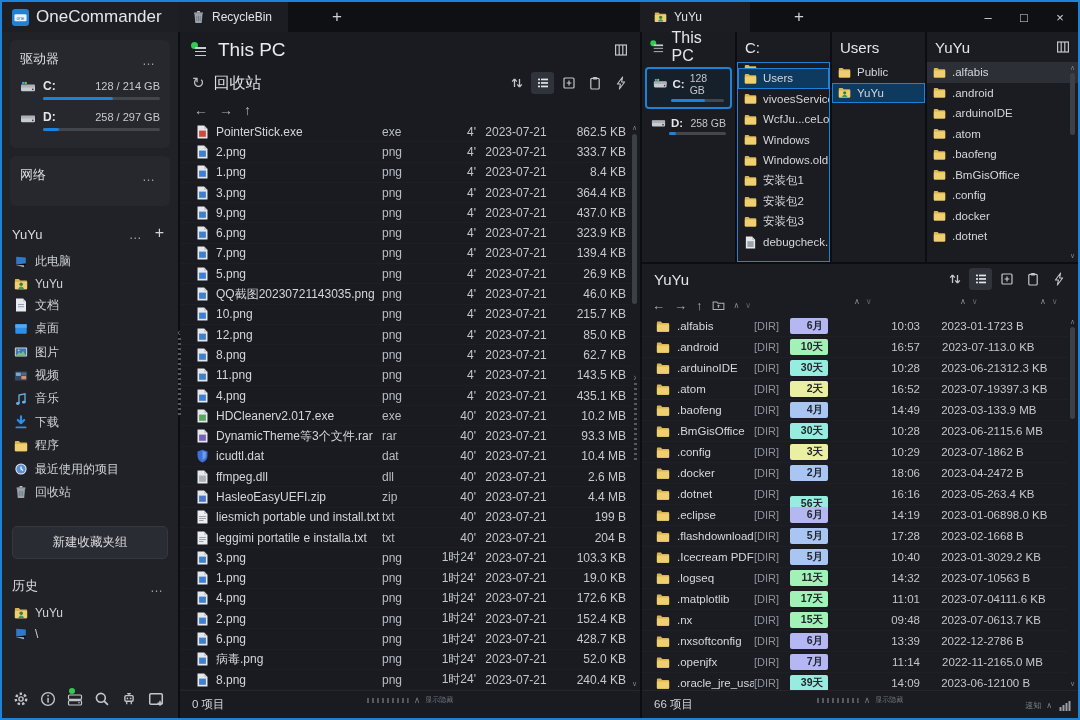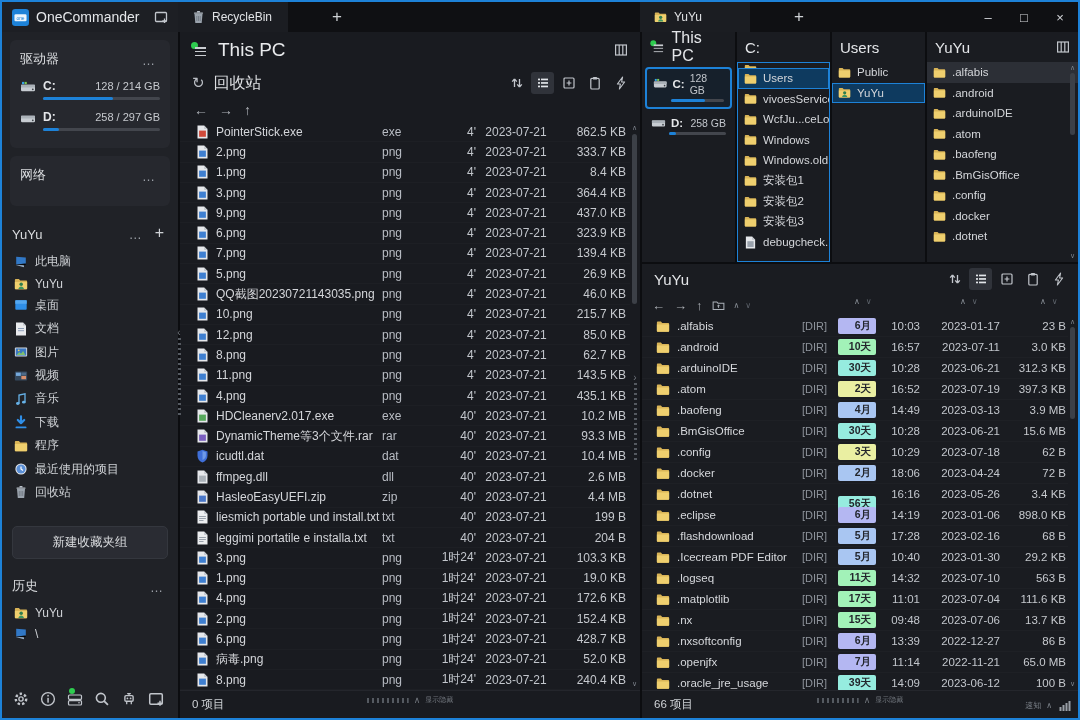--- a/index.html
+++ b/index.html
@@ -3,21 +3,21 @@
 <meta charset="utf-8">
 <style>
   * { margin:0; padding:0; box-sizing:border-box; }
   html,body { width:1080px; height:720px; background:#0c0d10; font-family:"Liberation Sans",sans-serif; overflow:hidden; }
   .window { position:absolute; inset:0; border:2px solid #1d82d8; background:#131519; display:flex; flex-direction:column; }
 
   
   .titlebar { height:30px; display:flex; flex:none; background:#0f1013; color:#d9dbde; font-size:12px; }
   .tb-left { width:176px; flex:none; background:#1d1f24; display:flex; align-items:center; padding:0 10px; gap:7px; }
   .tb-left .logo { width:17px; height:17px; flex:none; }
-  .tb-left .appname { flex:1; font-size:14px; color:#e4e6e9; white-space:nowrap; }
+  .tb-left .appname { flex:1; font-size:17px; color:#e4e6e9; white-space:nowrap; }
   .tb-mid { width:462px; flex:none; display:flex; align-items:stretch; }
   .tb-right { flex:1; display:flex; align-items:stretch; }
   .tab { display:flex; align-items:center; gap:7px; padding:0 14px; background:#1b1d22; color:#dfe1e4; min-width:110px; }
   .tab .ticon { width:13px; height:14px; display:inline-flex; }
   .tab-add { width:46px; display:flex; align-items:center; justify-content:center; font-size:17px; color:#cfd2d6; margin-left:26px; }
   .win-controls { margin-left:auto; display:flex; align-items:stretch; }
   .win-btn { width:36px; display:flex; align-items:center; justify-content:center; font-size:13px; color:#d4d6da; }
   .icon-btn { display:inline-flex; align-items:center; justify-content:center; }
   .icon16 { width:16px; height:16px; } .icon14 { width:14px; height:14px; } .icon13 { width:13px; height:13px; }
 
@@ -100,23 +100,23 @@
   .brow-title { font-size:15px; color:#e4e6e9; flex:1; }
   .brow-nav { height:22px; flex:none; position:relative; color:#aeb2b8; font-size:13px; }
   .brow-nav .nav-left { position:absolute; left:10px; top:0; display:flex; align-items:center; gap:9px; height:22px; }
   .sort-carets { position:absolute; top:3px; display:flex; gap:6px; font-size:8px; color:#8a9098; }
   .rlist { flex:1; min-height:0; overflow:hidden; position:relative; padding-right:10px; }
   .rrow { height:21px; display:flex; align-items:center; padding:0 2px 0 14px; font-size:11.5px; border-bottom:1px solid rgba(255,255,255,0.02); }
   .rrow .fic { width:14px; height:13px; flex:none; margin-right:7px; display:inline-flex; }
   .rrow .rname { flex:1; color:#d6d8dc; white-space:nowrap; overflow:hidden; }
   .rrow .rdir { width:36px; color:#8f949c; font-size:11px; }
   .rrow .rbadge { width:38px; flex:none; border-radius:2px; font-size:10.5px; color:#23262c; text-align:right; padding:1px 5px 1px 2px; font-weight:bold; }
-  .rrow .rtime { width:44px; text-align:right; color:#c2c6cc; }
+  .rrow .rtime { width:44px; text-align:right; color:#c2c6cc;margin-left:48px; }
   .rrow .rdate { width:80px; text-align:right; color:#c2c6cc; }
-  .rrow .rsize { width:66px; text-align:right; color:#c6c9ce; }
+  .rrow .rsize { width:66px; color:#c6c9ce; }
   .quick-corner { position:absolute; right:26px; top:9px; display:flex; align-items:center; gap:5px; font-size:8px; color:#7c828a; }
   .chart-corner { position:absolute; right:6px; top:7px; width:14px; height:14px; }
 
   
   .splitter { position:absolute; width:10px; height:90px; display:flex; flex-direction:column; align-items:center; color:#6f747b; font-size:10px; z-index:5; }
   .splitter .dotline { flex:1; width:3px; background-image:repeating-linear-gradient(#555a61 0 2px, transparent 2px 5px); }
 </style>
 </head>
 <body>
 
@@ -239,34 +239,34 @@
             <div class="side-item">
               <span class="icon14"><svg viewBox="0 0 16 14" width="100%" height="100%">
                   <path d="M1 2.6c0-.7.5-1.2 1.2-1.2h3.4l1.5 1.6h6.7c.7 0 1.2.5 1.2 1.2v7.6c0 .7-.5 1.2-1.2 1.2H2.2c-.7 0-1.2-.5-1.2-1.2z" fill="#d9b457"></path>
                   <path d="M1 4.6h14v7.2c0 .7-.5 1.2-1.2 1.2H2.2c-.7 0-1.2-.5-1.2-1.2z" fill="#efcf6e"></path>
                   <circle cx="8.2" cy="7.4" r="2" fill="#2e7d4f"></circle>
                   <path d="M5 12.6c.3-1.8 1.7-2.8 3.2-2.8s2.9 1 3.2 2.8z" fill="#3c9663"></path>
                 </svg></span>
               <span>YuYu</span>
             </div>
             <div class="side-item">
-              <span class="icon14"><svg viewBox="0 0 16 14" width="100%" height="100%">
-                  <rect x="1.5" y="1.6" width="13" height="10.8" rx="1" fill="#2f8fe8"></rect>
-                  <rect x="1.5" y="1.6" width="13" height="4" fill="#55a8f0"></rect>
-                </svg></span>
-              <span>桌面</span>
-            </div>
-            <div class="side-item">
               <span class="icon14"><svg viewBox="0 0 12 14" width="100%" height="100%">
                   <path d="M1 .6h7l3 3v9.8H1z" fill="#e8eaed"></path>
                   <path d="M8 .6l3 3H8z" fill="#c2c6cc"></path>
                   <rect x="3" y="6" width="6" height="1" fill="#8fa0b8"></rect>
                   <rect x="3" y="8.2" width="6" height="1" fill="#8fa0b8"></rect>
                 </svg></span>
               <span>文档</span>
+            </div>
+            <div class="side-item">
+              <span class="icon14"><svg viewBox="0 0 16 14" width="100%" height="100%">
+                  <rect x="1.5" y="1.6" width="13" height="10.8" rx="1" fill="#2f8fe8"></rect>
+                  <rect x="1.5" y="1.6" width="13" height="4" fill="#55a8f0"></rect>
+                </svg></span>
+              <span>桌面</span>
             </div>
             <div class="side-item">
               <span class="icon14"><svg viewBox="0 0 16 13" width="100%" height="100%">
                   <rect x="1" y="1.4" width="14" height="10.2" rx="1" fill="#d8dde2"></rect>
                   <rect x="2" y="2.4" width="12" height="8.2" fill="#3b78c2"></rect>
                   <path d="M3 10l3-3.6 2 2 2.4-3 2.6 4.6z" fill="#7fc06e"></path>
                   <circle cx="5.4" cy="4.6" r="1" fill="#f2d45c"></circle>
                 </svg></span>
               <span>图片</span>
             </div>

